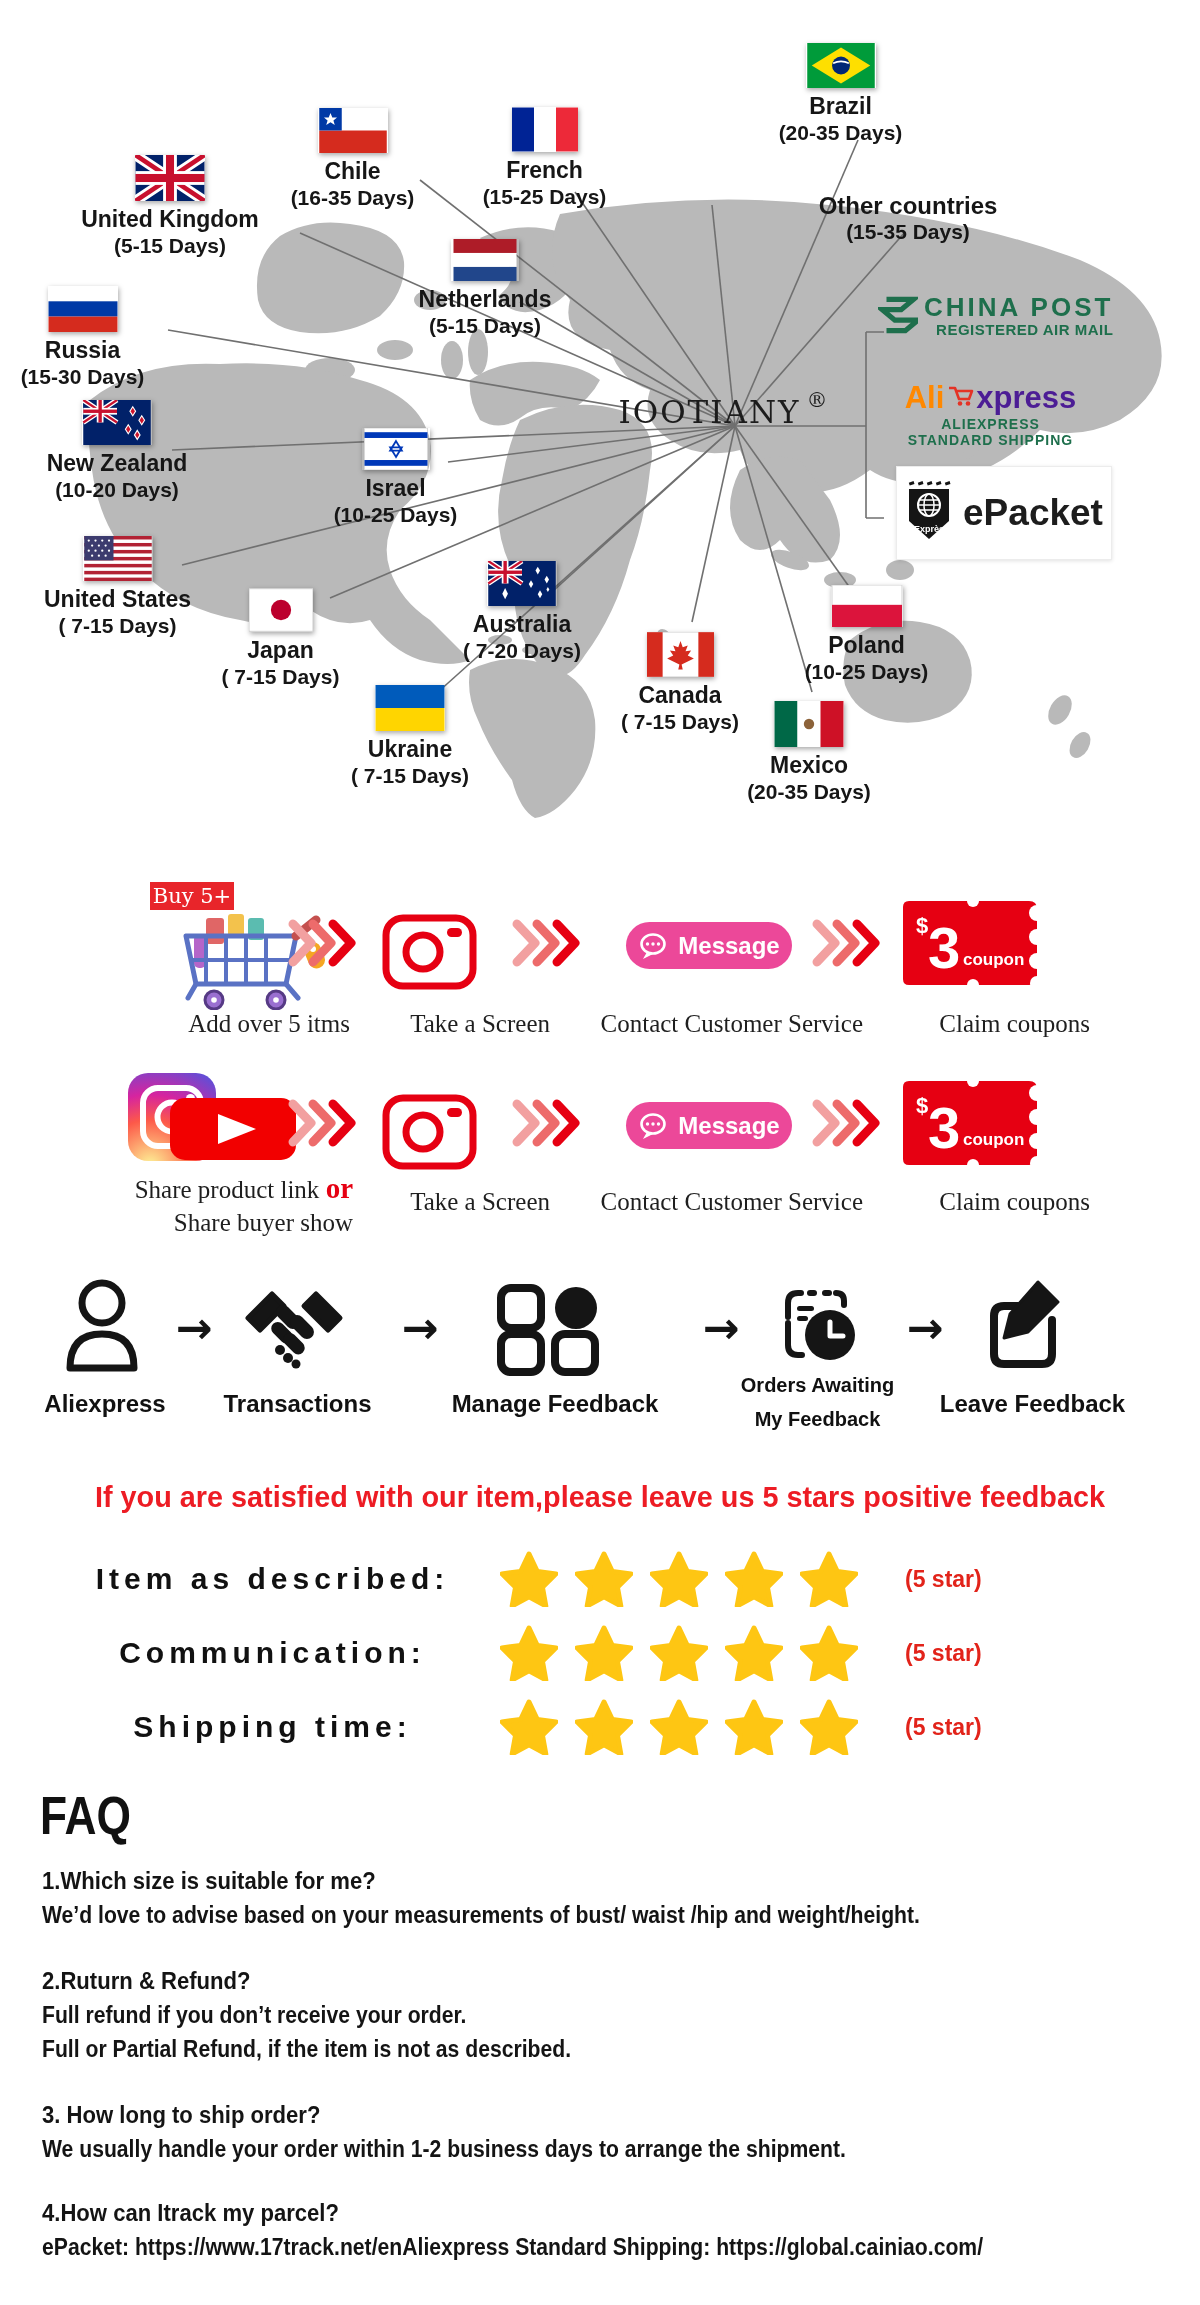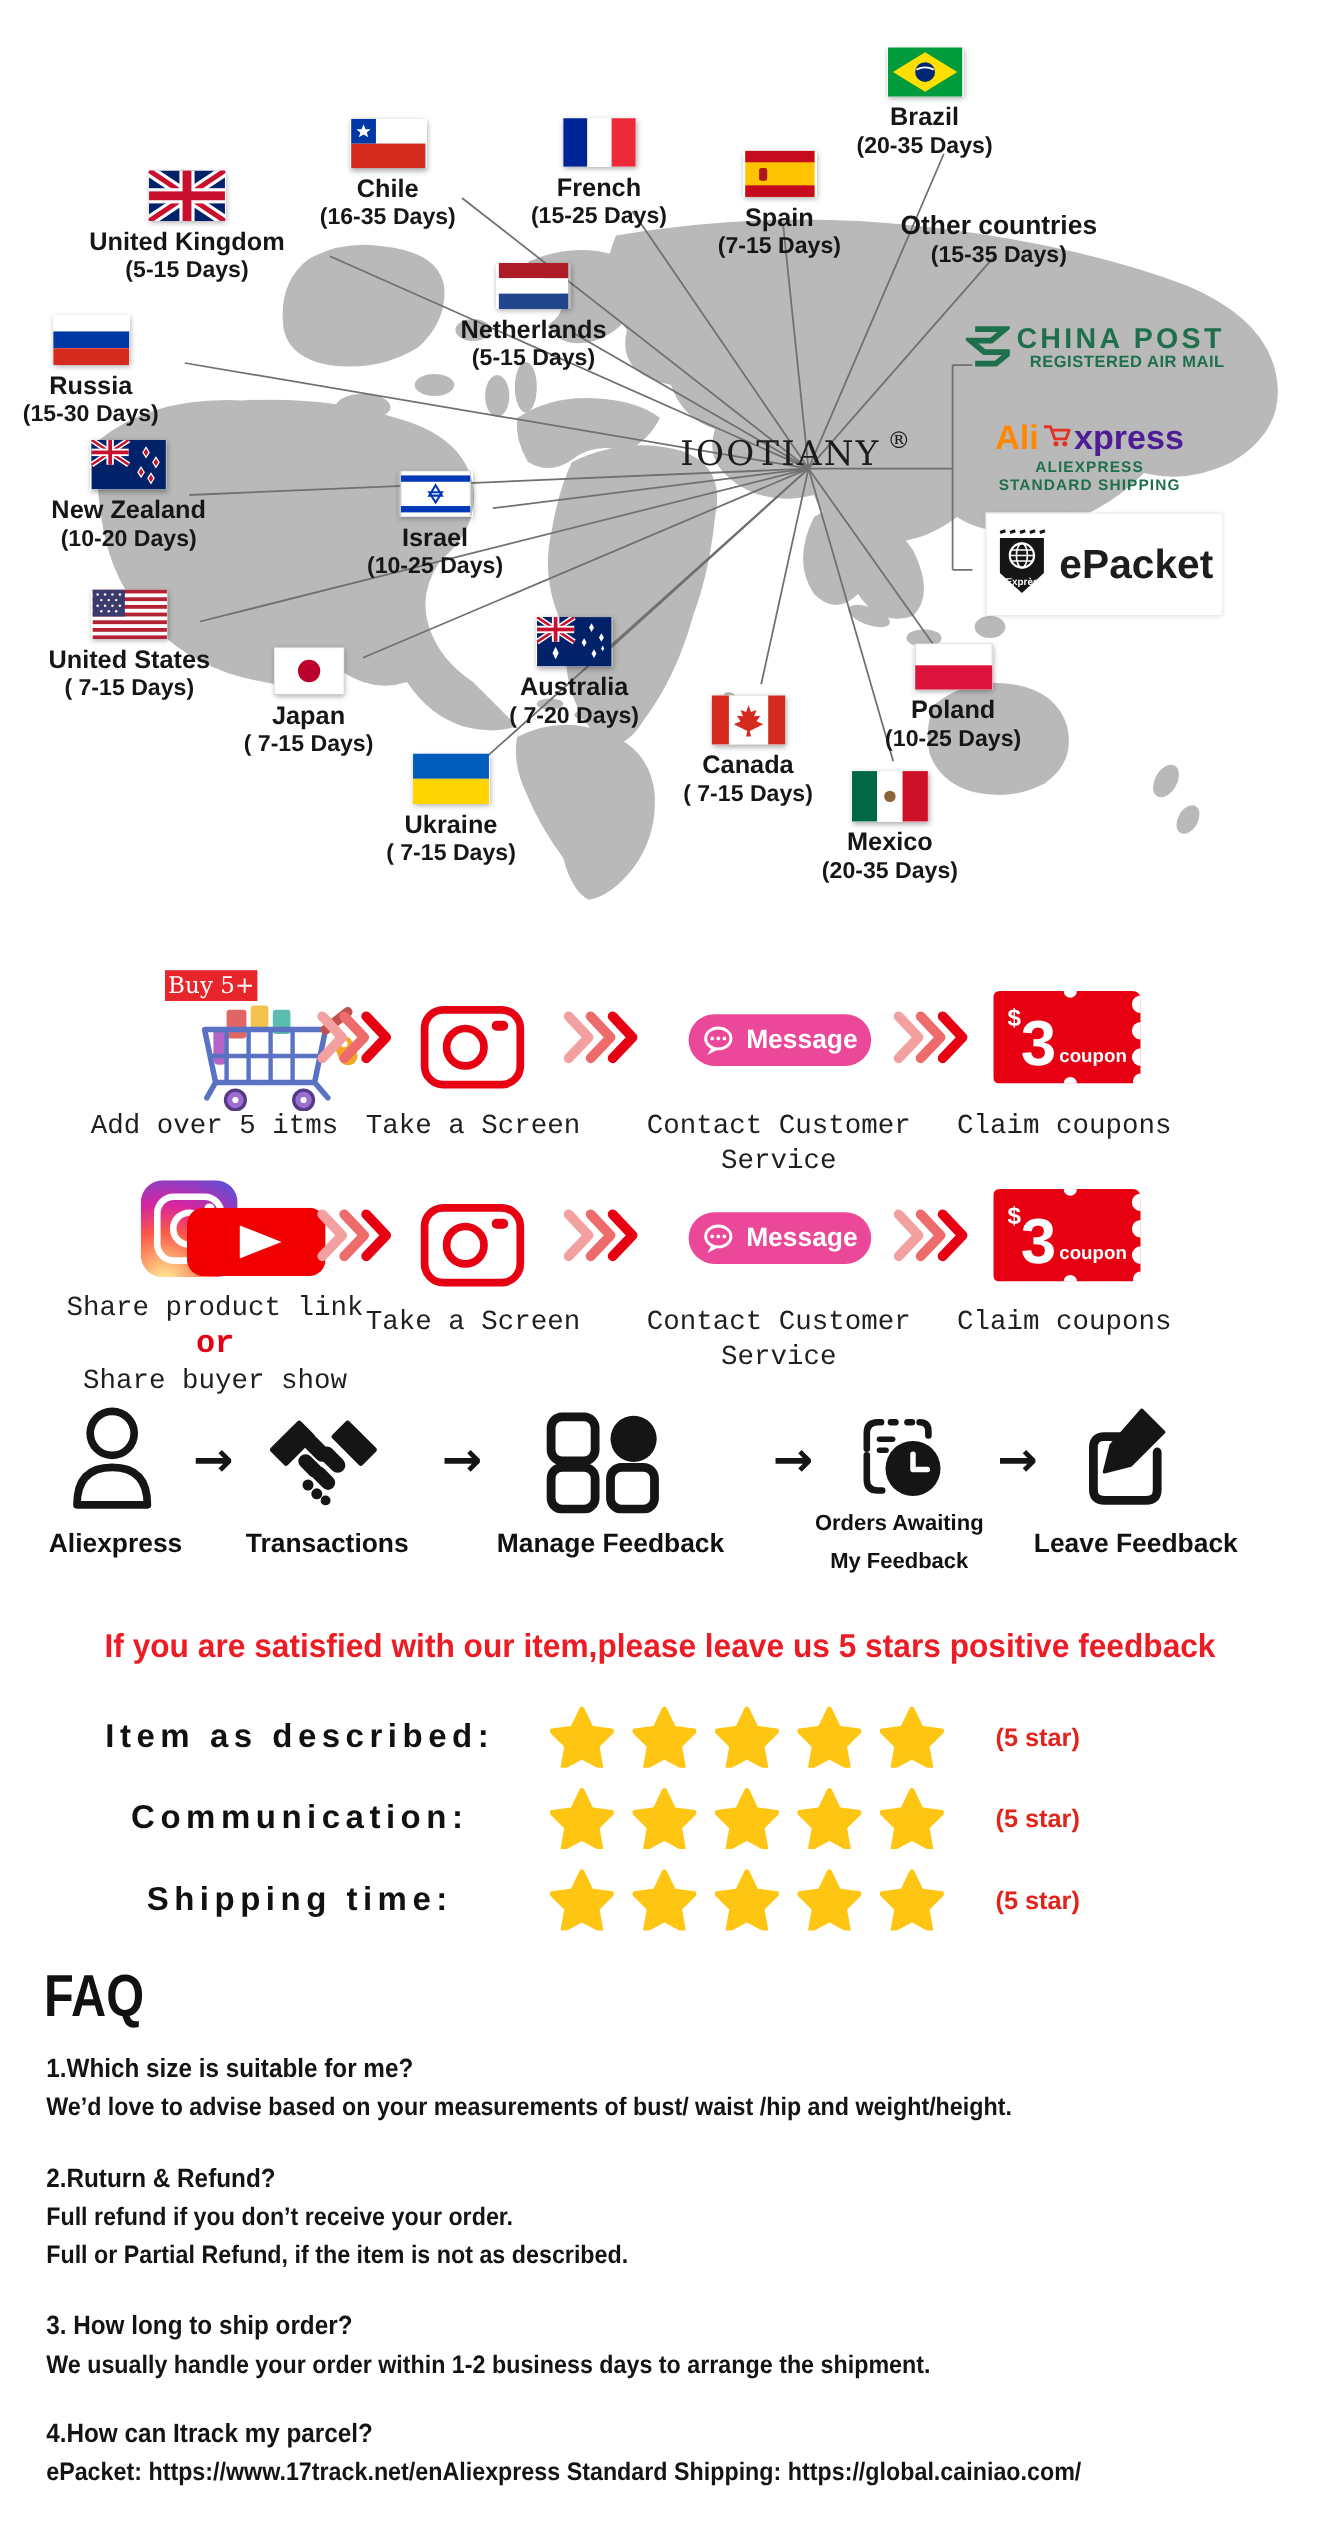--- a/index.html
+++ b/index.html
@@ -24,22 +24,22 @@
   .alix{position:absolute;left:893px;top:380px;width:195px;text-align:center;z-index:5;}
   .alix .row{display:flex;justify-content:center;align-items:baseline;gap:2px;}
   .ali-o{font-size:31px;font-weight:bold;color:#ff8800;}
   .ali-r{font-size:31px;font-weight:bold;color:#4c1d95;}
   .alix .sub{font-size:14px;font-weight:bold;letter-spacing:1px;line-height:16px;}
   .epacket{position:absolute;left:896px;top:466px;width:214px;height:92px;background:#fff;
            border:1px solid #ececec;box-shadow:0 1px 4px rgba(0,0,0,.12);display:flex;
            align-items:center;justify-content:center;gap:10px;z-index:5;}
   .ep-label{font-size:37px;font-weight:bold;color:#1d1d1d;}
   
-  .caption{position:absolute;font-family:Liberation Mono, monospace;font-size:25px;color:#1f1f1f;
-           text-align:center;line-height:32px;z-index:5;}
+  .caption{position:absolute;font-family:Liberation Serif, serif;font-size:25px;color:#1f1f1f;
+           text-align:right;line-height:32px;z-index:5;}
   .or{color:#e60012;font-size:29px;font-weight:bold;}
   .badge{position:absolute;width:84px;height:28px;background:#e8252a;color:#fff;z-index:6;
          font-family:"DejaVu Serif",serif;font-size:21px;text-align:center;line-height:28px;}
   .pill{position:absolute;width:166px;height:47px;background:#ec4899;border-radius:24px;
         display:flex;align-items:center;justify-content:center;gap:8px;z-index:5;}
   .pill span{color:#fff;font-size:24px;font-weight:bold;}
   
   .flowlabel{position:absolute;font-weight:bold;font-size:24px;text-align:center;color:#111;z-index:5;}
   .flowlabel.small{font-size:20px;}
   .flowarrow{position:absolute;width:80px;text-align:center;font-family:"DejaVu Sans",sans-serif;
@@ -166,32 +166,20 @@
         <svg width="66" height="45" viewBox="0 0 60 40">
           <rect width="20" height="40" fill="#002395"></rect>
           <rect x="20" width="20" height="40" fill="#fff"></rect>
           <rect x="40" width="20" height="40" fill="#ED2939"></rect>
         </svg>
       </div>
     <div class="cname">French</div>
     <div class="cdays">(15-25 Days)</div>
   </div>
 
-  <div class="country" style="left:626px;top:137px;width:165px;">
-    <div class="flagwrap">
-        <svg width="68" height="42" viewBox="0 0 60 40">
-          <rect width="60" height="40" fill="#FFC400"></rect>
-          <rect width="60" height="10" fill="#C60B1E"></rect>
-          <rect y="30" width="60" height="10" fill="#C60B1E"></rect>
-          <rect x="12" y="15" width="7" height="11" rx="2" fill="#AD1519"></rect>
-        </svg>
-      </div>
-    <div class="cname">Spain</div>
-    <div class="cdays">(7-15 Days)</div>
-  </div>
 
   <div class="country" style="left:758px;top:43px;width:165px;">
     <div class="flagwrap">
         <svg width="70" height="45" viewBox="0 0 60 40">
           <rect width="60" height="40" fill="#009B3A"></rect>
           <polygon points="30,4 56,20 30,36 4,20" fill="#FEDF00"></polygon>
           <circle cx="30" cy="20" r="8" fill="#002776"></circle>
           <path d="M23,18 Q30,14.5 37,18" stroke="#fff" stroke-width="1.5" fill="none"></path>
         </svg>
       </div>

